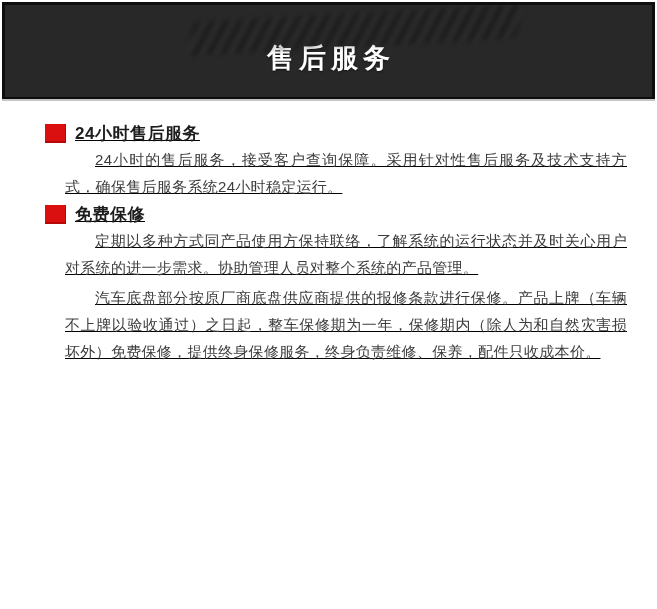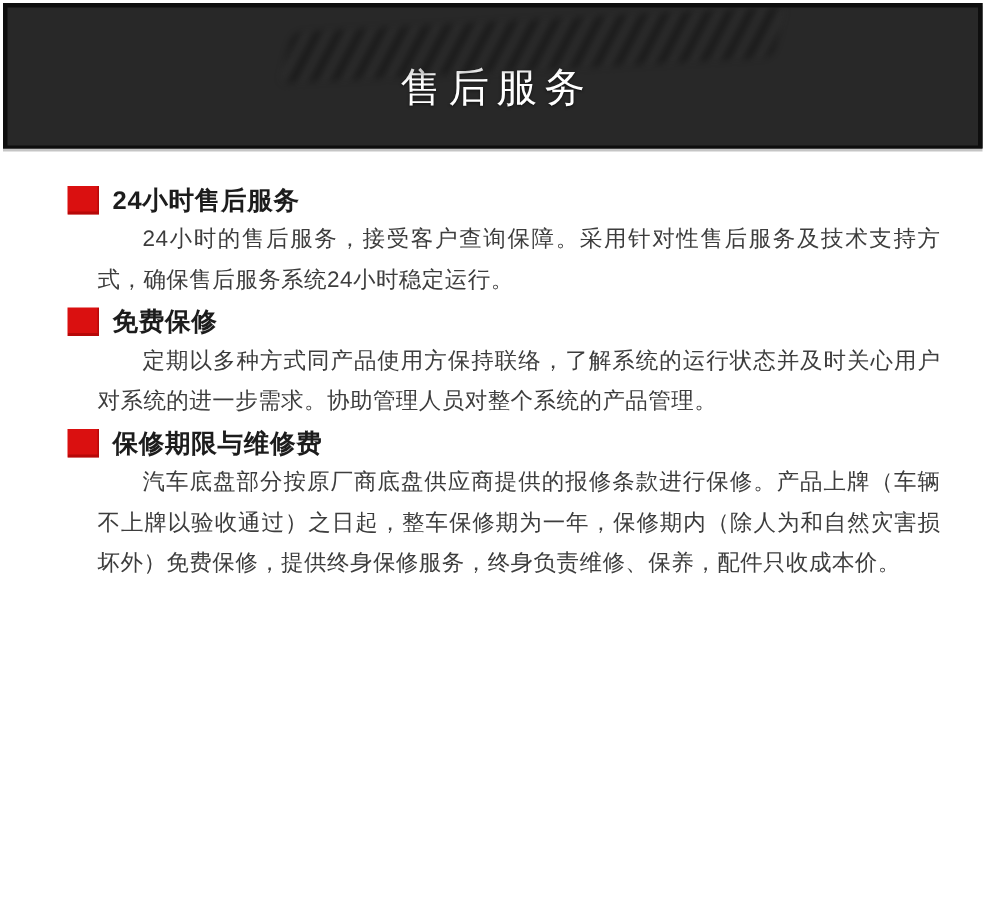--- a/index.html
+++ b/index.html
@@ -25,21 +25,21 @@
     box-shadow: 0 2px 0 rgba(150,150,150,.55);
     display: flex;
     align-items: center;
     justify-content: center;
     overflow: hidden;
   }
   .banner-title {
     margin-top: 14px;
     color: #ffffff;
     font-size: 27px;
-    font-weight: normal;
+    font-weight: bold;
     letter-spacing: 5px;
     text-indent: 5px;
     text-shadow: 0 1px 2px rgba(0,0,0,.6);
   }
   
   .watermark {
     position: absolute;
     left: 185px;
     top: 8px;
     width: 330px;
@@ -49,20 +49,21 @@
         rgba(0,0,0,.55) 0 6px,
         rgba(60,60,60,.25) 6px 14px);
     transform: rotate(-3deg) skewX(-18deg);
     filter: blur(2.5px);
     opacity: .55;
     border-radius: 6px;
   }
   
   .content {
     padding: 23px 28px 0 45px;
+    text-decoration: underline;
   }
   .section-heading {
     display: flex;
     align-items: center;
     gap: 9px;
     height: 22px;
     margin: 0;
   }
   .bullet {
     width: 21px;
@@ -111,20 +112,16 @@
       <span class="bullet"></span>
       <span class="heading-text">免费保修</span>
     </div>
     <p>定期以多种方式同产品使用方保持联络，了解系统的运行状态并及时关心用户对系统的进一步需求。协助管理人员对整个系统的产品管理。</p>
   </div>
 
   <div class="section">
   </div>
 
   <div class="section">
-    <div class="section-heading">
-      <span class="bullet"></span>
-      <span class="heading-text">保修期限与维修费</span>
-    </div>
     <p>汽车底盘部分按原厂商底盘供应商提供的报修条款进行保修。产品上牌（车辆不上牌以验收通过）之日起，整车保修期为一年，保修期内（除人为和自然灾害损坏外）免费保修，提供终身保修服务，终身负责维修、保养，配件只收成本价。</p>
   </div>
 
 </div>
 
 </body></html>

